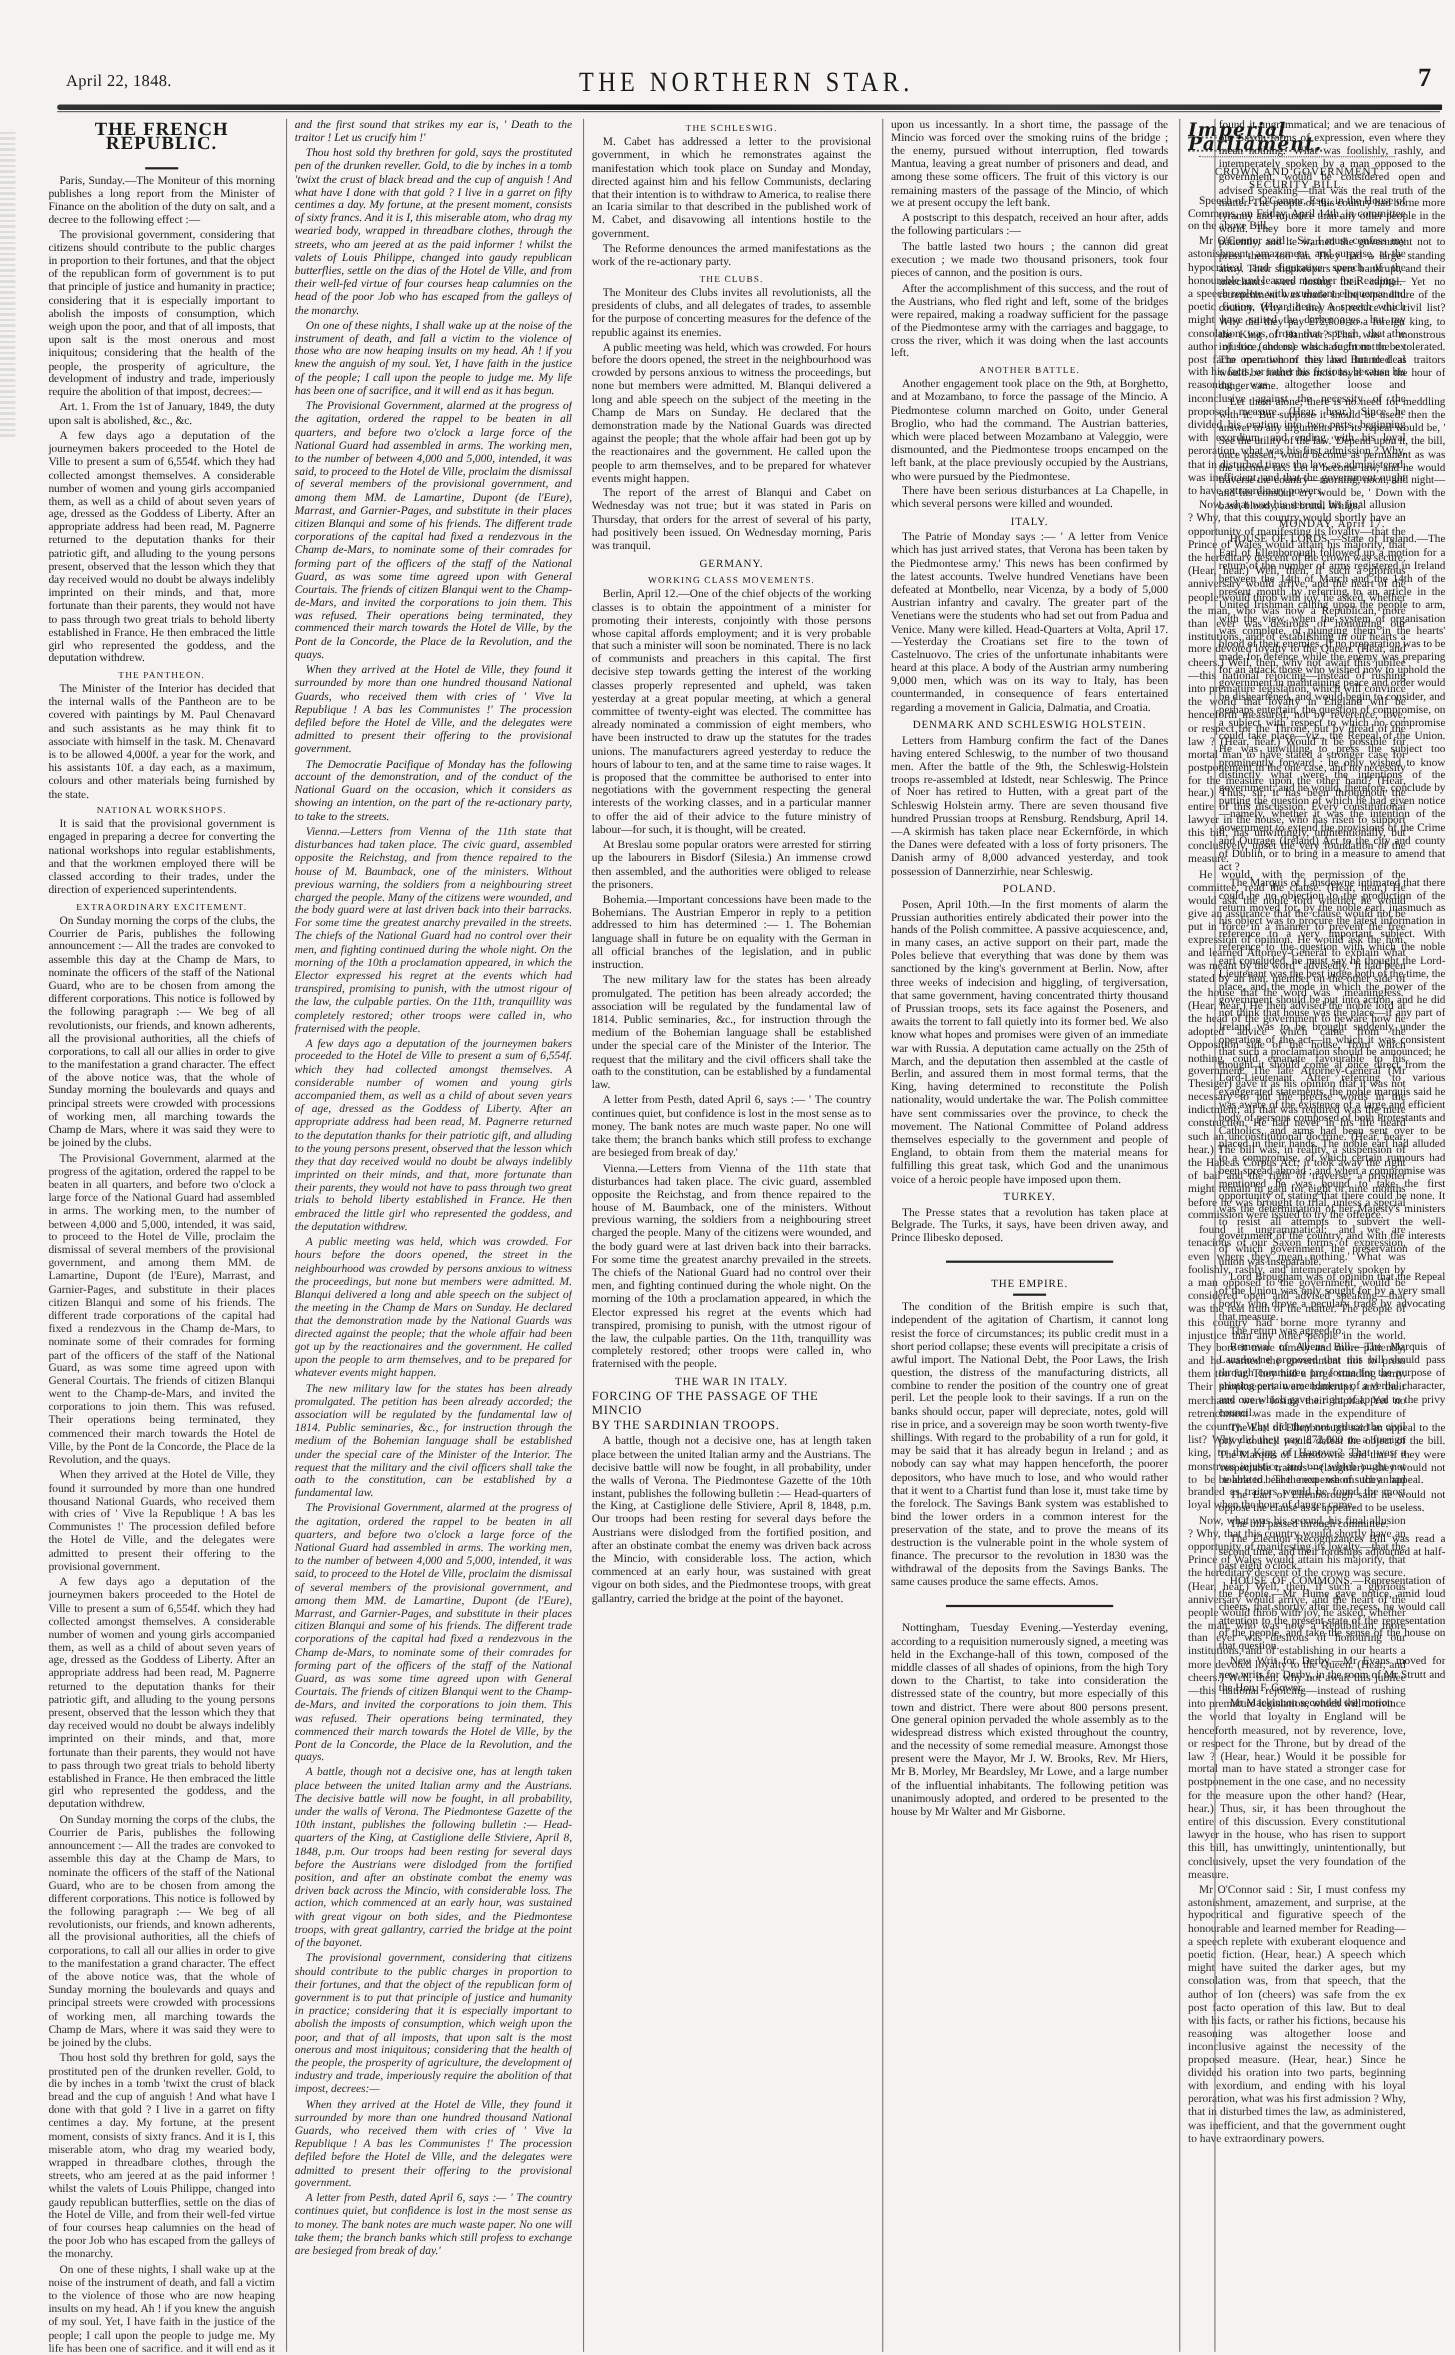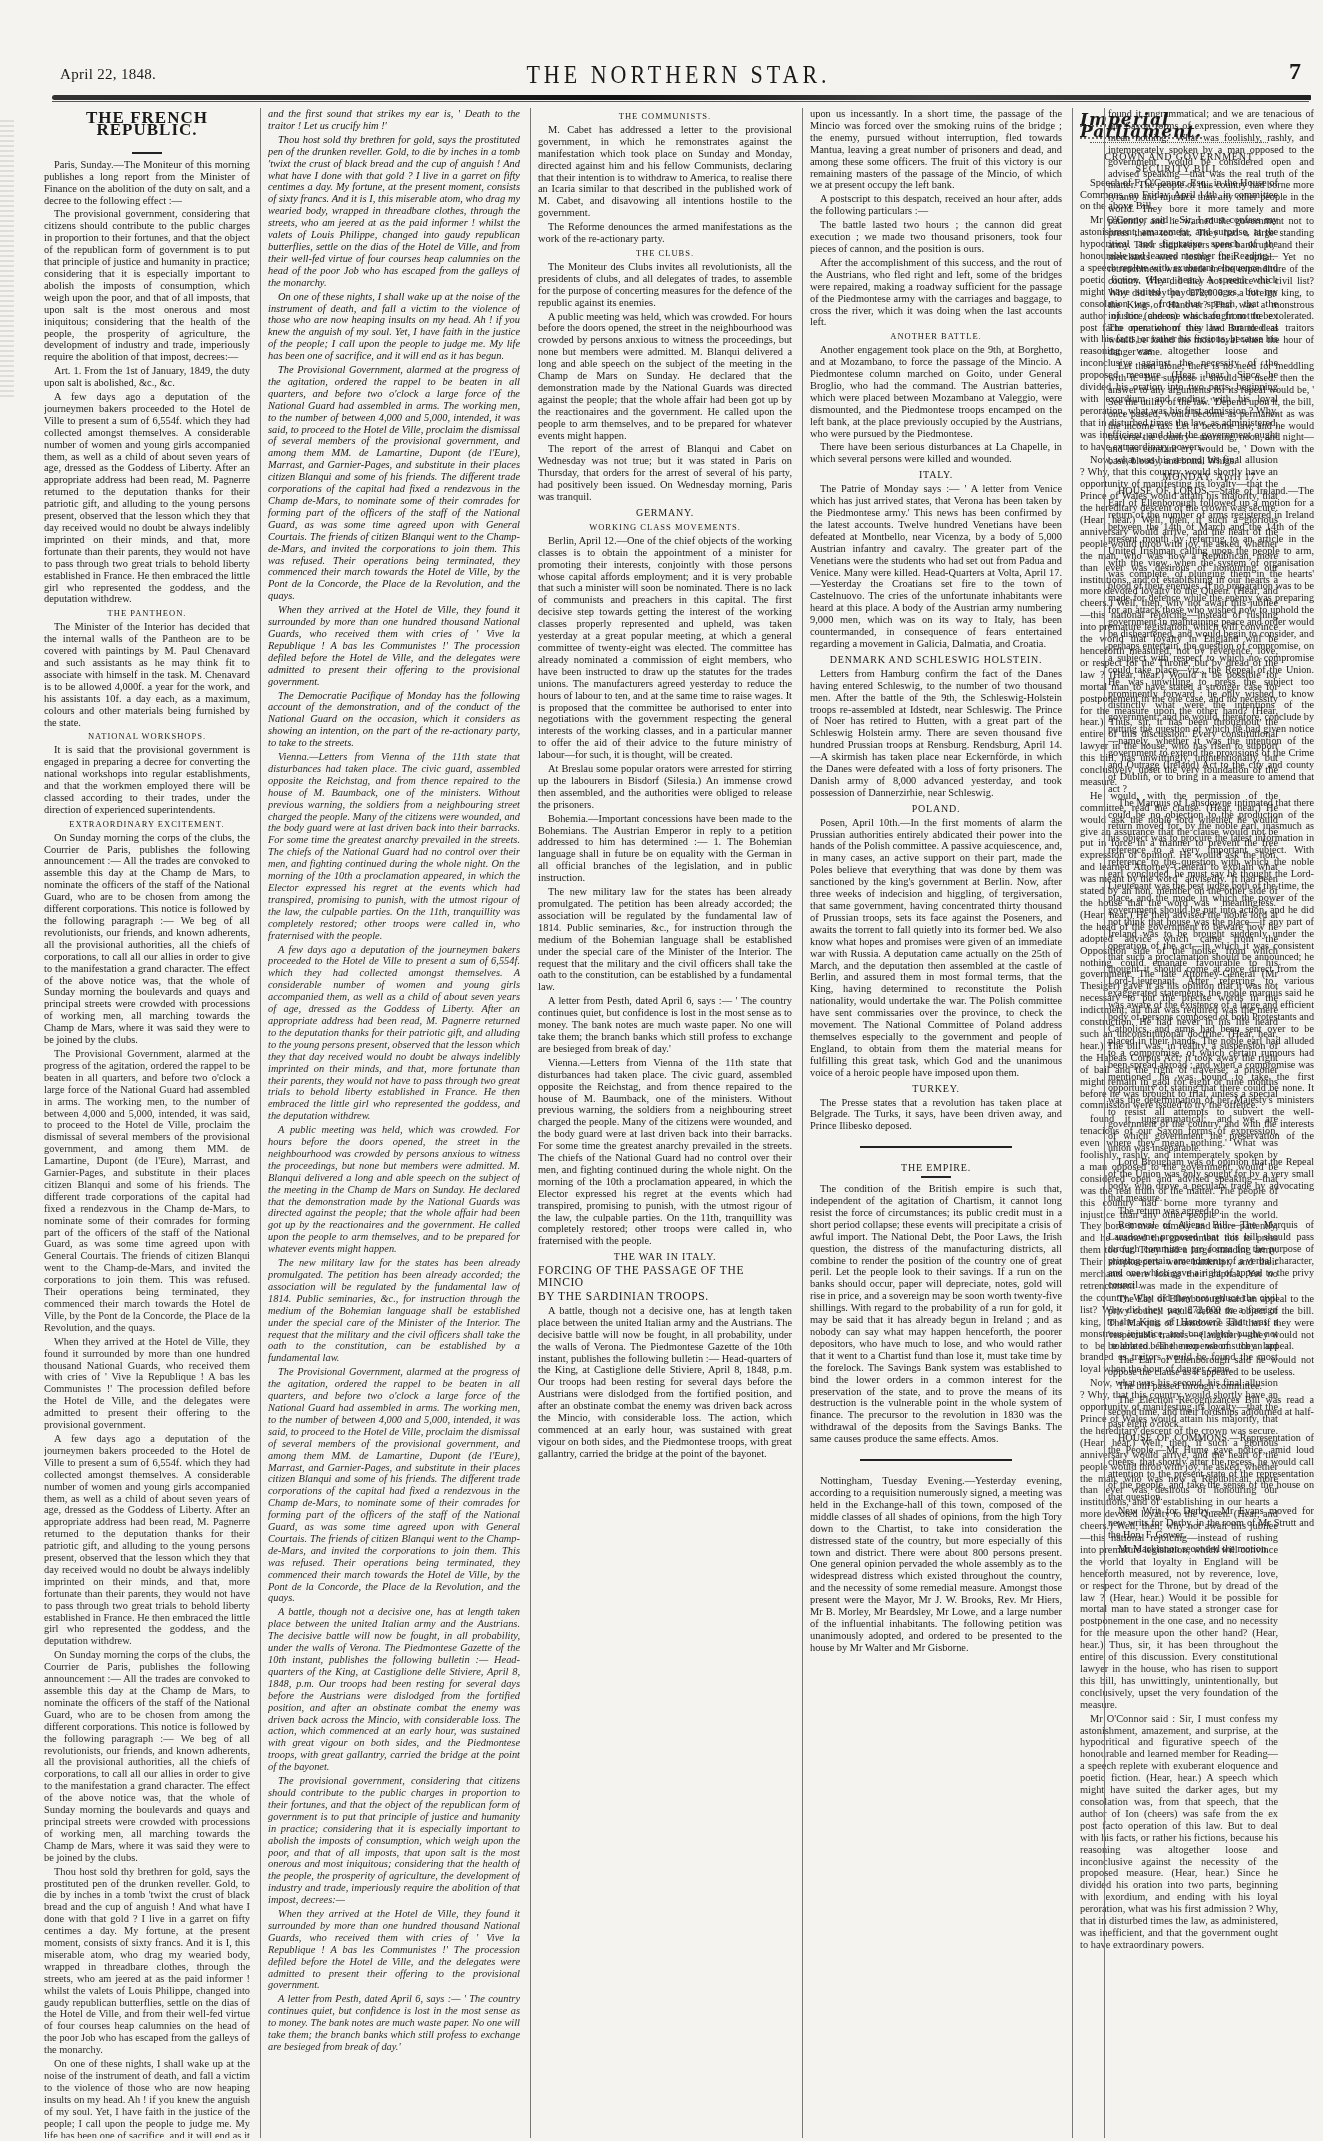--- a/index.html
+++ b/index.html
@@ -134,21 +134,21 @@
     <p class="filler" data-name="paragraph">The new military law for the states has been already promulgated. The petition has been already accorded; the association will be regulated by the fundamental law of 1814. Public seminaries, &amp;c., for instruction through the medium of the Bohemian language shall be established under the special care of the Minister of the Interior. The request that the military and the civil officers shall take the oath to the constitution, can be established by a fundamental law.</p>
     <p class="filler" data-name="paragraph">The Provisional Government, alarmed at the progress of the agitation, ordered the rappel to be beaten in all quarters, and before two o'clock a large force of the National Guard had assembled in arms. The working men, to the number of between 4,000 and 5,000, intended, it was said, to proceed to the Hotel de Ville, proclaim the dismissal of several members of the provisional government, and among them MM. de Lamartine, Dupont (de l'Eure), Marrast, and Garnier-Pages, and substitute in their places citizen Blanqui and some of his friends. The different trade corporations of the capital had fixed a rendezvous in the Champ de-Mars, to nominate some of their comrades for forming part of the officers of the staff of the National Guard, as was some time agreed upon with General Courtais. The friends of citizen Blanqui went to the Champ-de-Mars, and invited the corporations to join them. This was refused. Their operations being terminated, they commenced their march towards the Hotel de Ville, by the Pont de la Concorde, the Place de la Revolution, and the quays.</p>
     <p class="filler" data-name="paragraph">A battle, though not a decisive one, has at length taken place between the united Italian army and the Austrians. The decisive battle will now be fought, in all probability, under the walls of Verona. The Piedmontese Gazette of the 10th instant, publishes the following bulletin :— Head-quarters of the King, at Castiglione delle Stiviere, April 8, 1848, p.m. Our troops had been resting for several days before the Austrians were dislodged from the fortified position, and after an obstinate combat the enemy was driven back across the Mincio, with considerable loss. The action, which commenced at an early hour, was sustained with great vigour on both sides, and the Piedmontese troops, with great gallantry, carried the bridge at the point of the bayonet.</p>
     <p class="filler" data-name="paragraph">The provisional government, considering that citizens should contribute to the public charges in proportion to their fortunes, and that the object of the republican form of government is to put that principle of justice and humanity in practice; considering that it is especially important to abolish the imposts of consumption, which weigh upon the poor, and that of all imposts, that upon salt is the most onerous and most iniquitous; considering that the health of the people, the prosperity of agriculture, the development of industry and trade, imperiously require the abolition of that impost, decrees:—</p>
     <p class="filler" data-name="paragraph">When they arrived at the Hotel de Ville, they found it surrounded by more than one hundred thousand National Guards, who received them with cries of ' Vive la Republique ! A bas les Communistes !' The procession defiled before the Hotel de Ville, and the delegates were admitted to present their offering to the provisional government.</p>
     <p class="filler" data-name="paragraph">A letter from Pesth, dated April 6, says :— ' The country continues quiet, but confidence is lost in the most sense as to money. The bank notes are much waste paper. No one will take them; the branch banks which still profess to exchange are besieged from break of day.'</p>
   </div>
   <div class="col-rule" style="left:486px;" data-name="column-divider"></div>
 
   <div class="col" style="left:494px;width:254px;" data-name="column-3">
-    <h4 data-name="subheading-communists">THE COMMUNISTS.</h4>
+    <h4 data-name="subheading-communists">THE SCHLESWIG.</h4>
     <p data-name="paragraph">M. Cabet has addressed a letter to the provisional government, in which he remonstrates against the manifestation which took place on Sunday and Monday, directed against him and his fellow Communists, declaring that their intention is to withdraw to America, to realise there an Icaria similar to that described in the published work of M. Cabet, and disavowing all intentions hostile to the government.</p>
     <p data-name="paragraph">The Reforme denounces the armed manifestations as the work of the re-actionary party.</p>
     <h4 data-name="subheading-clubs">THE CLUBS.</h4>
     <p data-name="paragraph">The Moniteur des Clubs invites all revolutionists, all the presidents of clubs, and all delegates of trades, to assemble for the purpose of concerting measures for the defence of the republic against its enemies.</p>
     <p data-name="paragraph">A public meeting was held, which was crowded. For hours before the doors opened, the street in the neighbourhood was crowded by persons anxious to witness the proceedings, but none but members were admitted. M. Blanqui delivered a long and able speech on the subject of the meeting in the Champ de Mars on Sunday. He declared that the demonstration made by the National Guards was directed against the people; that the whole affair had been got up by the reactionaires and the government. He called upon the people to arm themselves, and to be prepared for whatever events might happen.</p>
     <p data-name="paragraph">The report of the arrest of Blanqui and Cabet on Wednesday was not true; but it was stated in Paris on Thursday, that orders for the arrest of several of his party, had positively been issued. On Wednesday morning, Paris was tranquil.</p>
     <h3 data-name="section-heading-germany">GERMANY.</h3>
     <h4 data-name="subheading-working-class-movements">WORKING CLASS MOVEMENTS.</h4>
     <p data-name="paragraph">Berlin, April 12.—One of the chief objects of the working classes is to obtain the appointment of a minister for promoting their interests, conjointly with those persons whose capital affords employment; and it is very probable that such a minister will soon be nominated. There is no lack of communists and preachers in this capital. The first decisive step towards getting the interest of the working classes properly represented and upheld, was taken yesterday at a great popular meeting, at which a general committee of twenty-eight was elected. The committee has already nominated a commission of eight members, who have been instructed to draw up the statutes for the trades unions. The manufacturers agreed yesterday to reduce the hours of labour to ten, and at the same time to raise wages. It is proposed that the committee be authorised to enter into negotiations with the government respecting the general interests of the working classes, and in a particular manner to offer the aid of their advice to the future ministry of labour—for such, it is thought, will be created.</p>
     <p data-name="paragraph">At Breslau some popular orators were arrested for stirring up the labourers in Bisdorf (Silesia.) An immense crowd then assembled, and the authorities were obliged to release the prisoners.</p>

